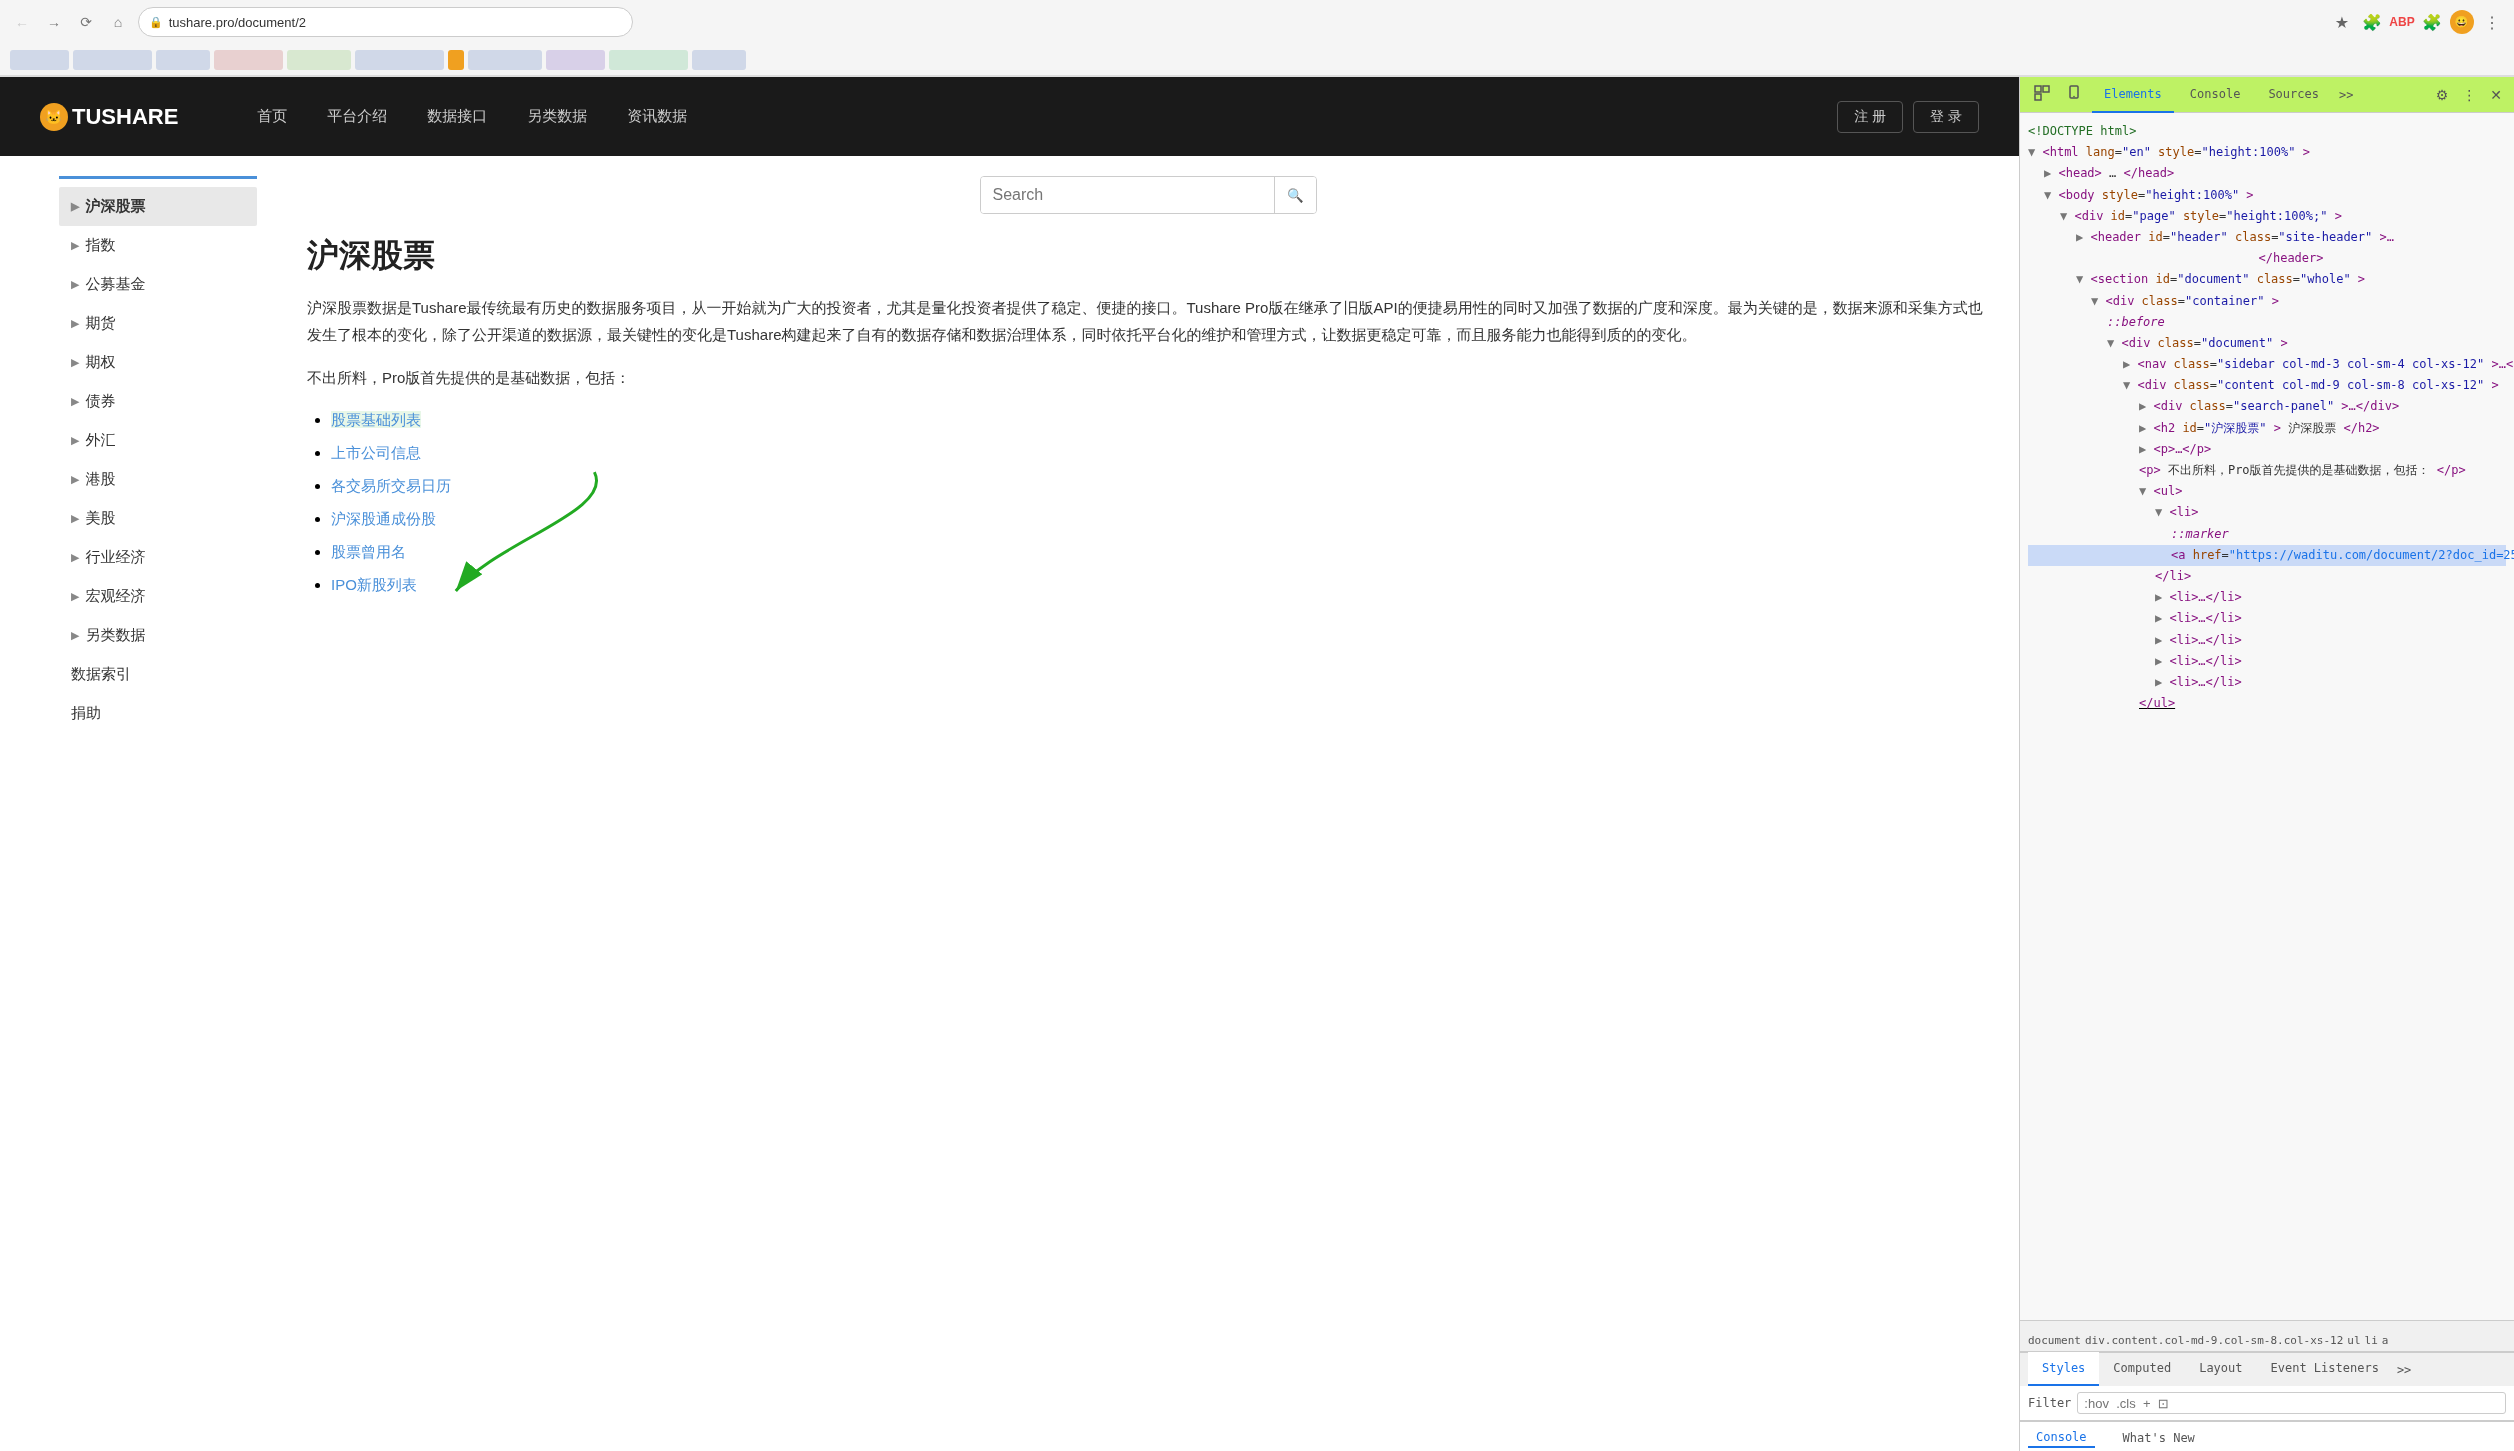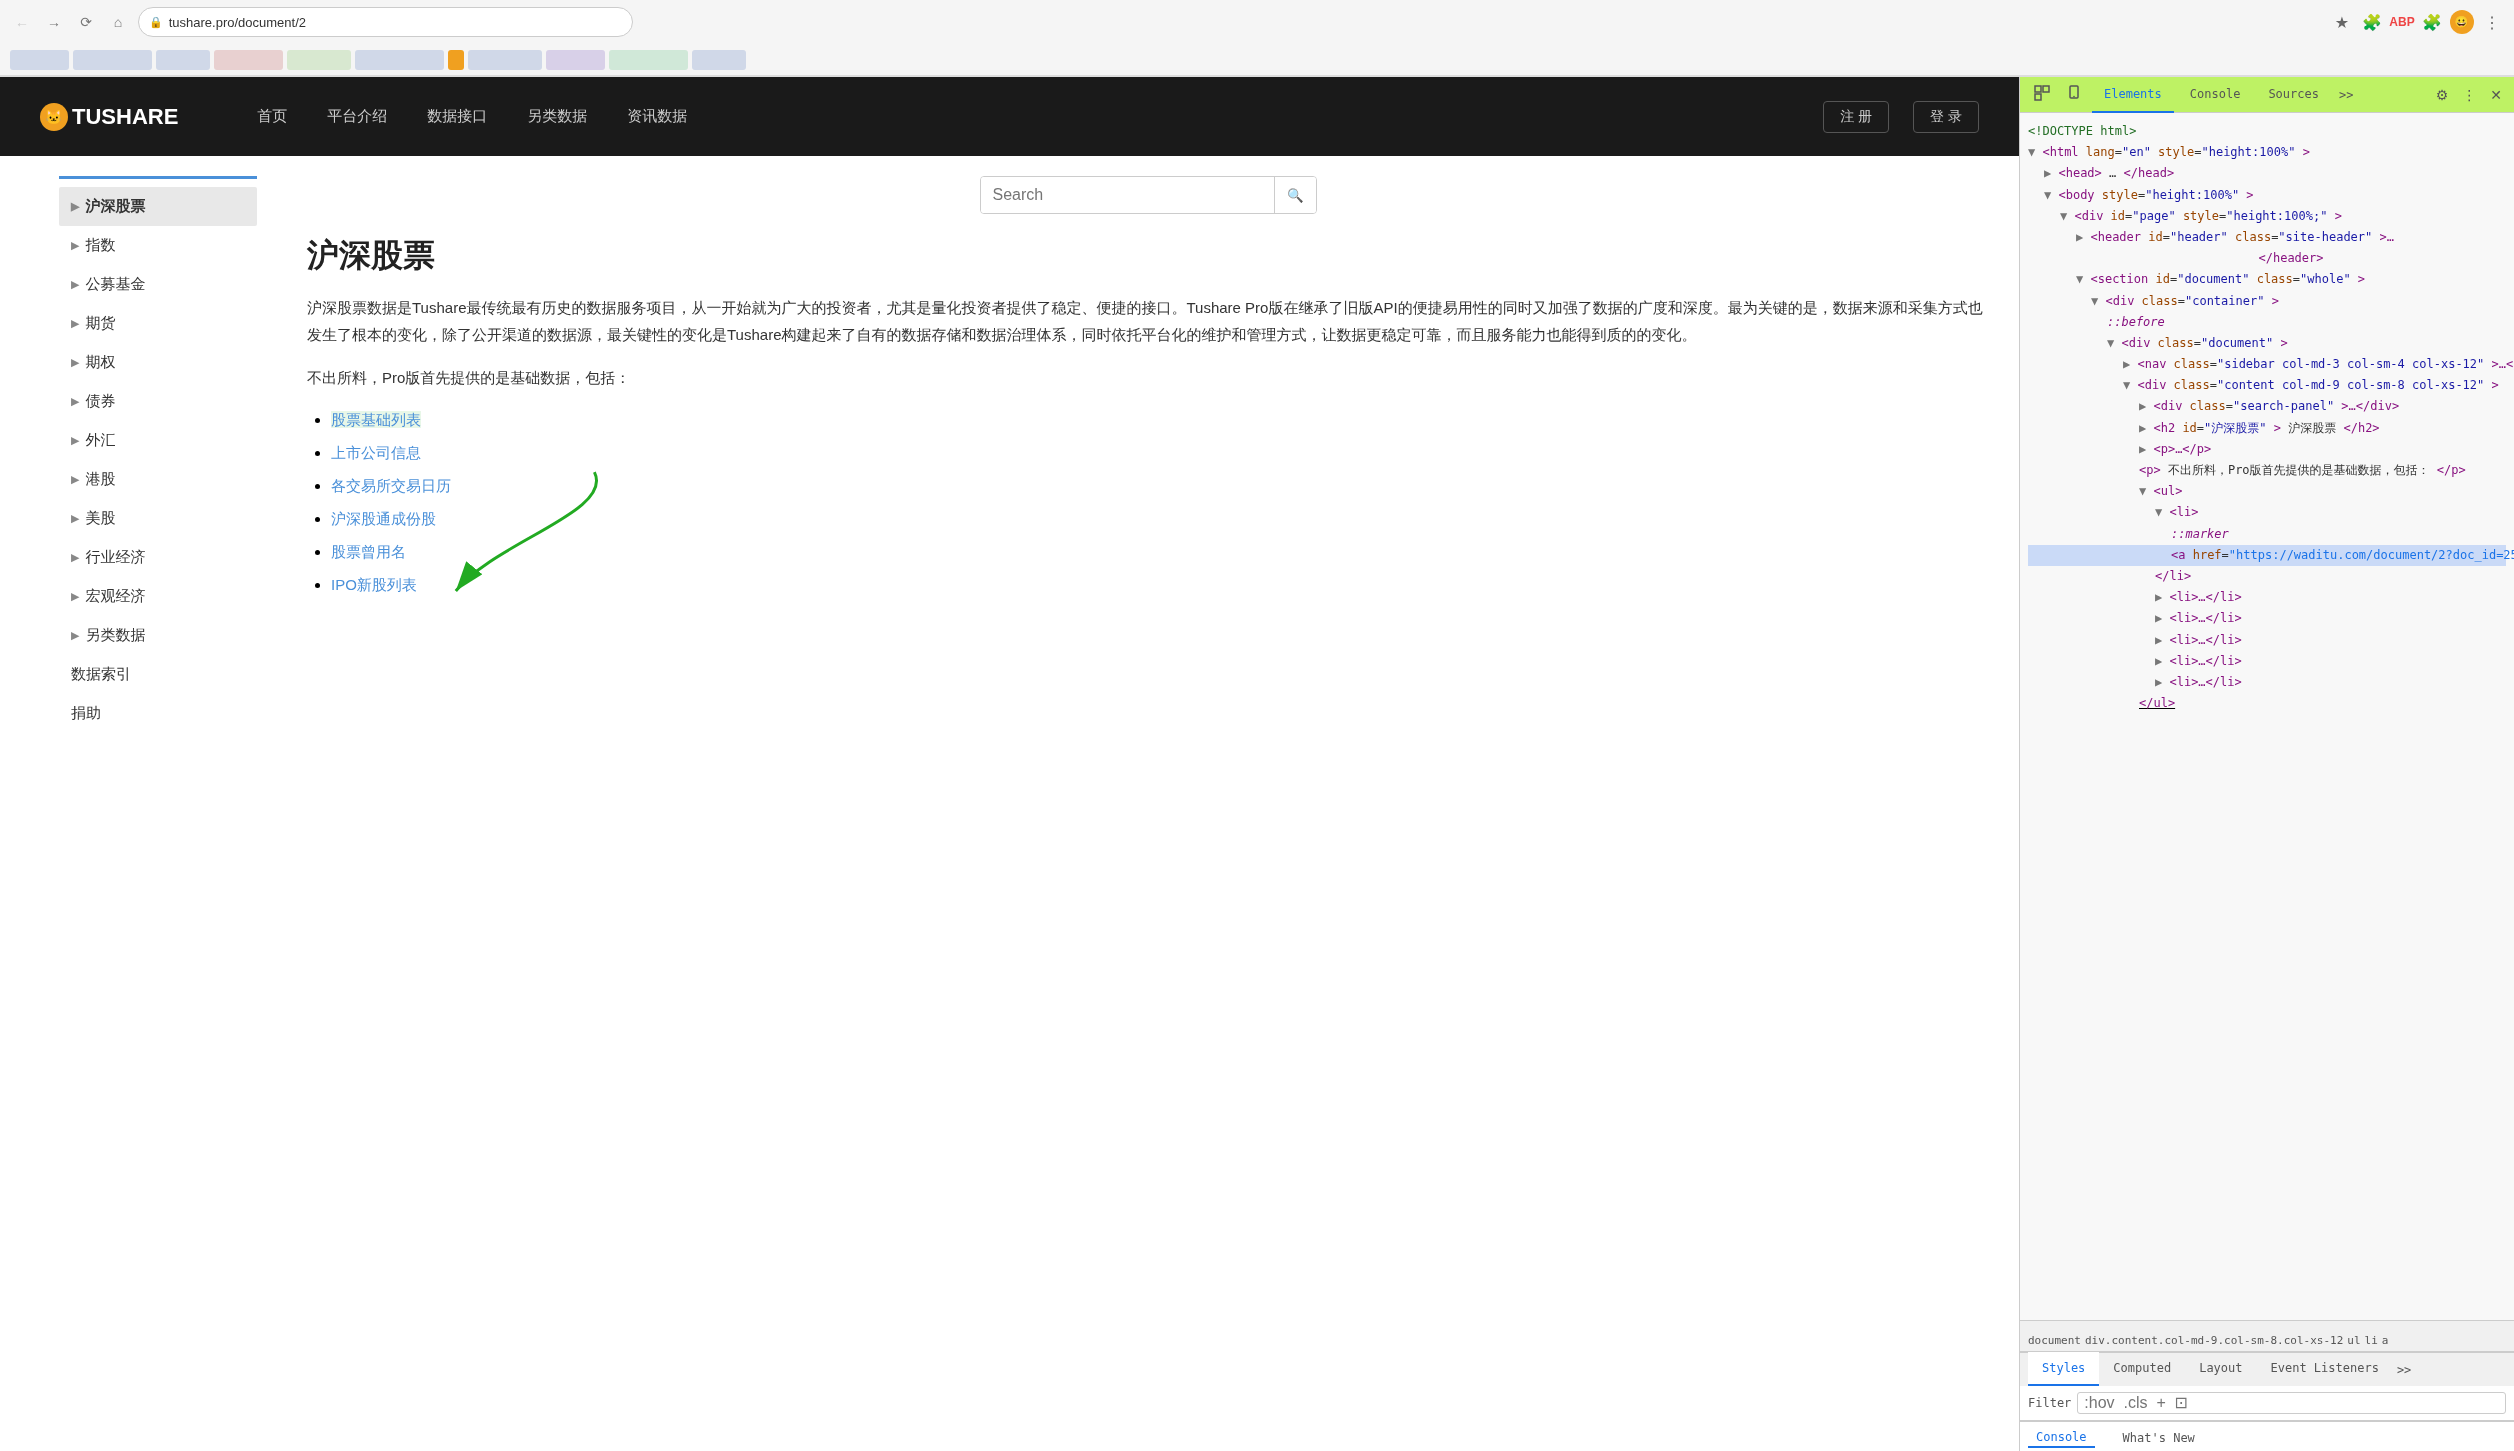--- a/index.html
+++ b/index.html
@@ -126,21 +126,21 @@
       color: #ccc;
       padding: 0 20px;
       font-size: 15px;
       cursor: pointer;
       height: 79px;
       display: flex;
       align-items: center;
     }
     .nav-actions {
       display: flex;
-      gap: 24px;
+      gap: 10px;
     }
     .nav-action-btn {
       color: #ccc;
       padding: 6px 16px;
       border: 1px solid #555;
       border-radius: 4px;
       font-size: 14px;
       cursor: pointer;
       background: none;
     }
@@ -375,21 +375,21 @@
       border-bottom: 1px solid #ccc;
       background: white;
       display: flex;
       align-items: center;
       gap: 6px;
     }
     .filter-input {
       border: 1px solid #ccc;
       border-radius: 3px;
       padding: 2px 6px;
-      font-size: 16px;
+      font-size: 13px;
       flex: 1;
       outline: none;
       height: 22px;
     }
 
     
     .console-bar {
       background: white;
       border-top: 1px solid #ccc;
       display: flex;

